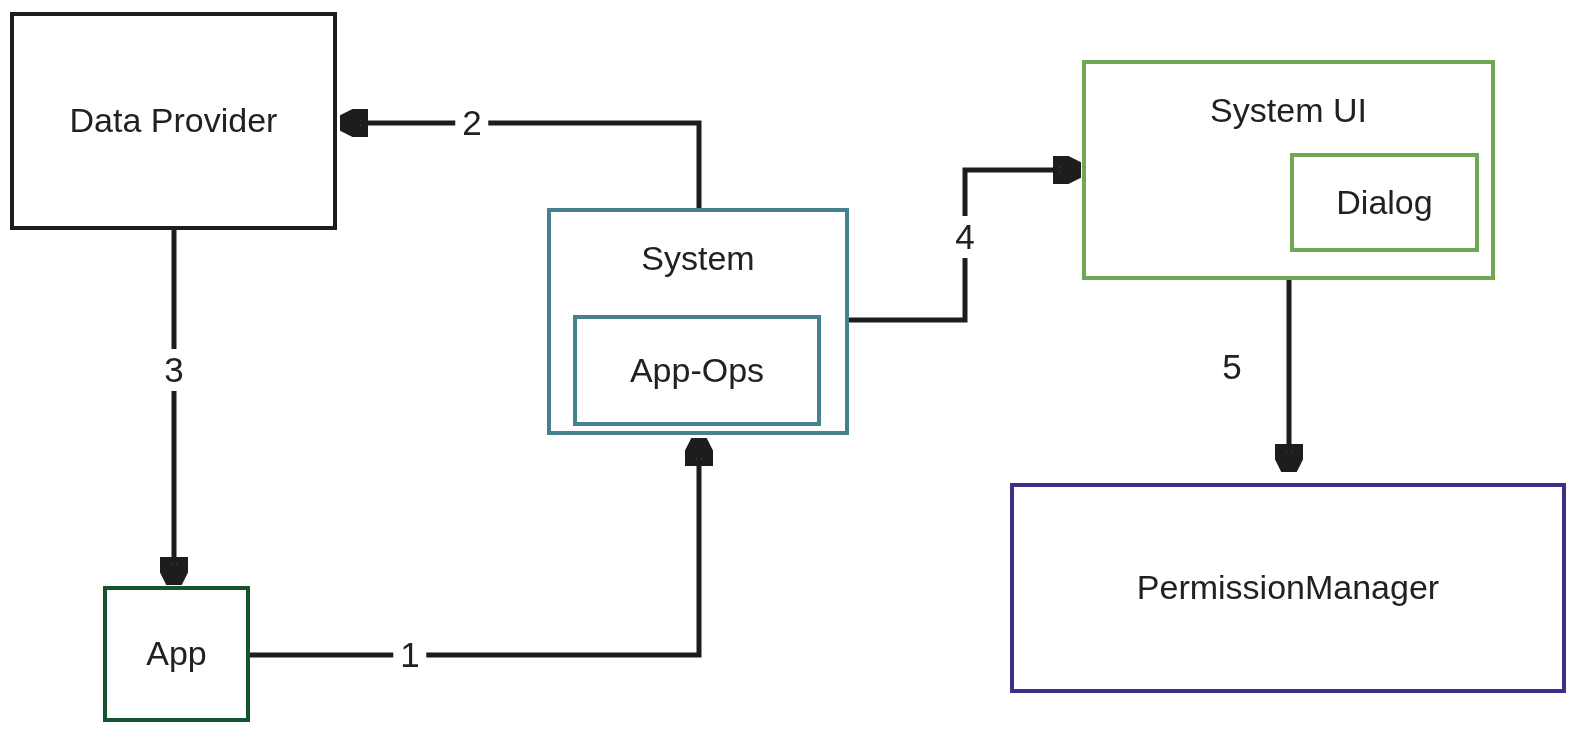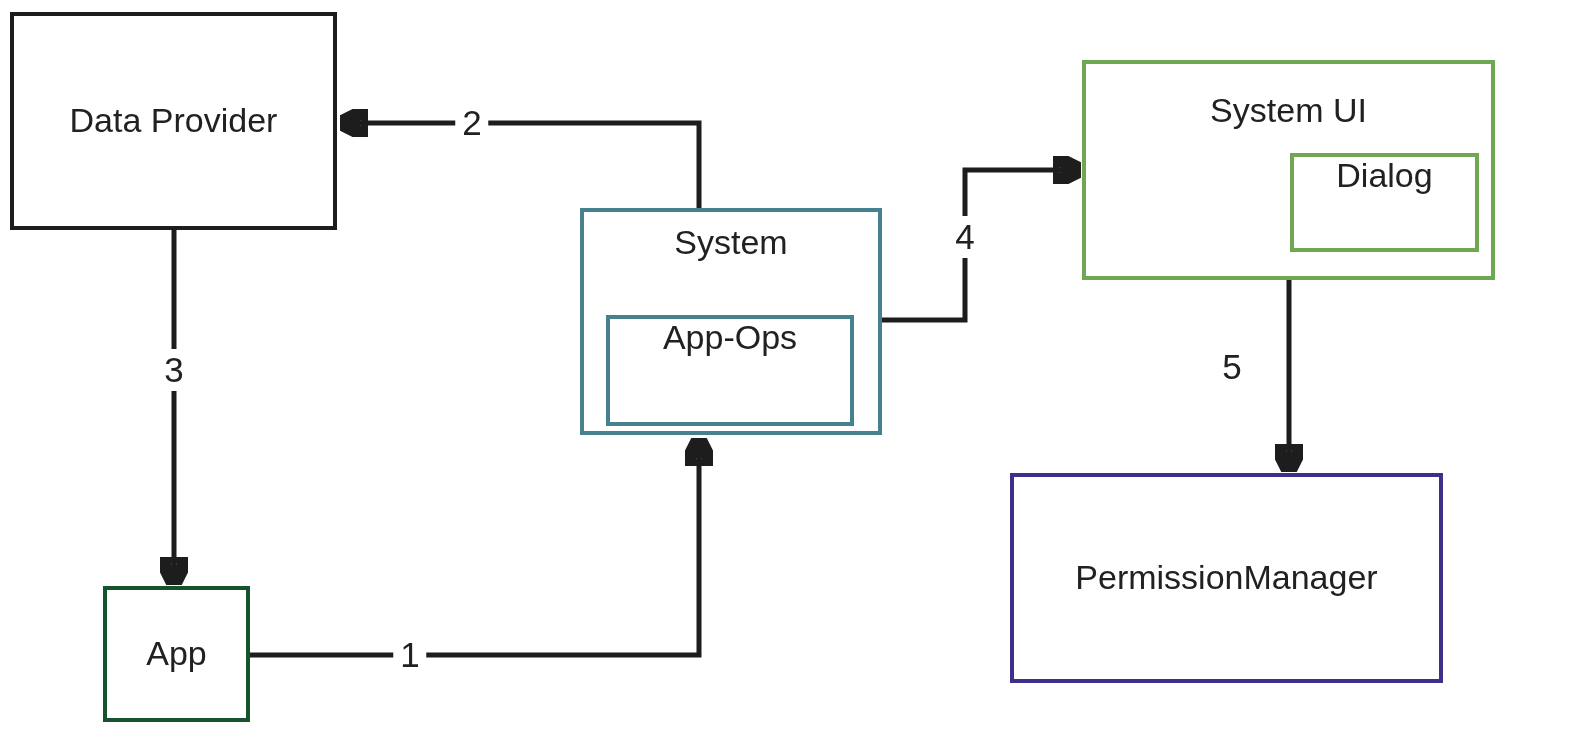--- a/index.html
+++ b/index.html
@@ -48,46 +48,47 @@
   
   .data-provider {
     left: 10px; top: 12px; width: 327px; height: 218px;
     border: 4px solid #1d1d1d;
   }
   .app {
     left: 103px; top: 586px; width: 147px; height: 136px;
     border: 4px solid #14532d;
   }
   .system {
-    left: 580px; top: 208px; width: 302px; height: 227px;
+    left: 547px; top: 208px; width: 302px; height: 227px;
     border: 4px solid #45818e;
-    padding-top: 12px;
+    padding-top: 28px;
   }
   .app-ops {
     left: 22px; top: 103px; width: 248px; height: 111px;
     border: 4px solid #45818e;
   }
   .system-ui {
     left: 1082px; top: 60px; width: 413px; height: 220px;
     border: 4px solid #6fa853;
     padding-top: 28px;
   }
   .dialog {
     left: 204px; top: 89px; width: 189px; height: 99px;
     border: 4px solid #6fa853;
   }
   .permission-manager {
-    left: 1010px; top: 473px; width: 433px; height: 210px;
+    left: 1010px; top: 483px; width: 556px; height: 210px;
     border: 4px solid #3d308a;
   }
   .inner-node {
     position: absolute;
     box-sizing: border-box;
     background: #ffffff;
     display: flex;
+    align-items: center;
     justify-content: center;
     font-size: 34px;
   }
   .edge-label {
     position: absolute;
     transform: translate(-50%, -50%);
     background: #ffffff;
     padding: 1px 7px;
     font-size: 35px;
     color: #212121;

